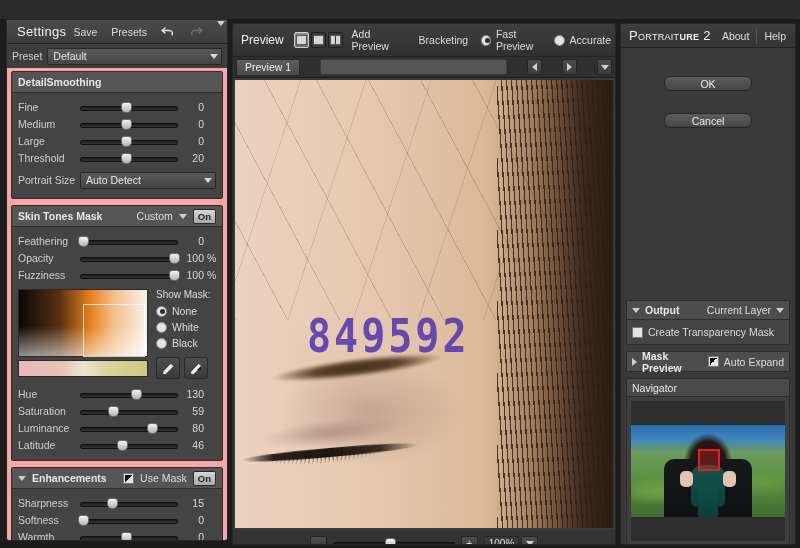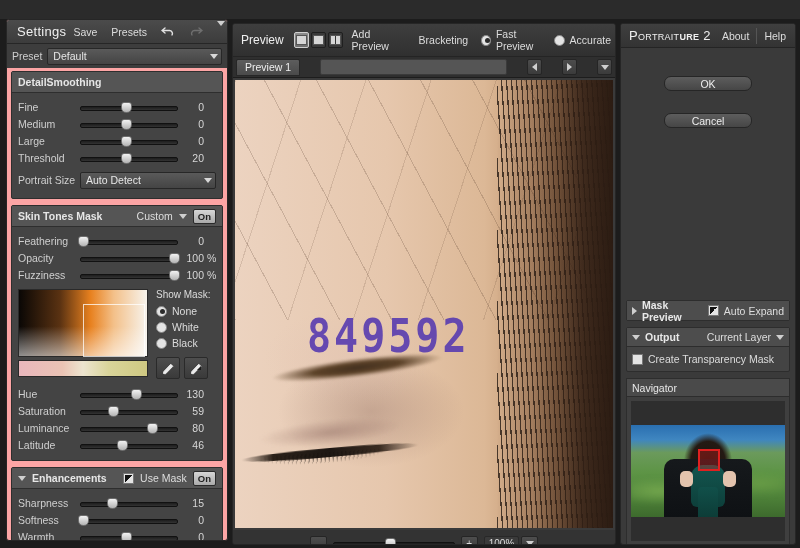--- a/index.html
+++ b/index.html
@@ -543,41 +543,41 @@
         <div class="tbtn">Help</div>
       </div>
 
       <div class="okwrap">
         <div class="okbtn">OK</div>
         <div class="okbtn">Cancel</div>
       </div>
 
       <div style="height:172px"></div>
 
+      <div class="rgrp">
+        <div class="rgrp-hd">
+          <span class="caret-d"></span>
+          <span style="flex:1">Output</span>
+          <span style="font-weight:normal;color:#ddd">Current Layer</span>
+          <span class="caret-d"></span>
+        </div>
+        <div class="rgrp-body">
+          <div class="radio">
+            <span class="chk"></span>
+            <span>Create Transparency Mask</span>
+          </div>
+        </div>
+      </div>
+
       <div class="rgrp" style="background:#4a4a4a">
         <div class="rgrp-hd" style="border-bottom:none">
           <span class="caret-r"></span>
           <span style="flex:1">Mask Preview</span>
           <span class="chk on"></span>
           <span style="font-weight:normal;color:#ddd">Auto Expand</span>
-        </div>
-      </div>
-
-      <div class="rgrp">
-        <div class="rgrp-hd">
-          <span class="caret-d"></span>
-          <span style="flex:1">Output</span>
-          <span style="font-weight:normal;color:#ddd">Current Layer</span>
-          <span class="caret-d"></span>
-        </div>
-        <div class="rgrp-body">
-          <div class="radio">
-            <span class="chk"></span>
-            <span>Create Transparency Mask</span>
-          </div>
         </div>
       </div>
 
       <div class="navbox">
         <div class="navhd">Navigator</div>
         <div class="navimg">
           <div class="nav-photo">
             <div class="nav-blurg"></div>
             <div class="nav-hair"></div>
             <div class="nav-coat"></div>

